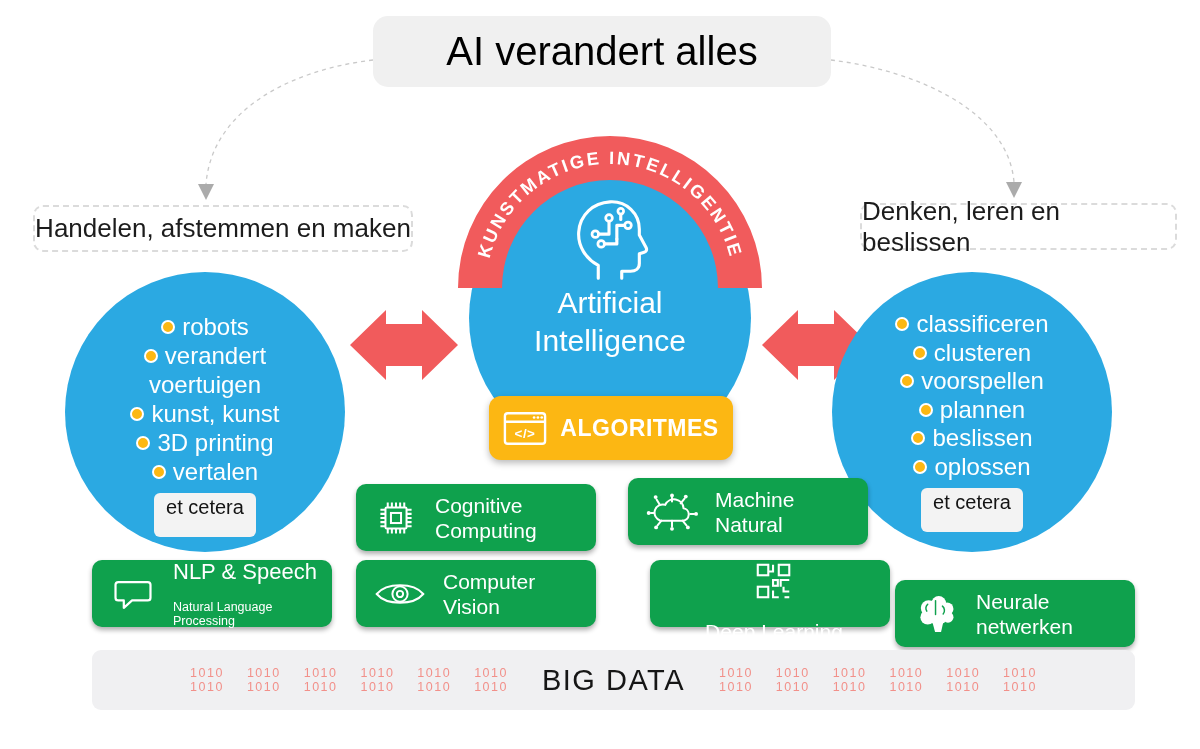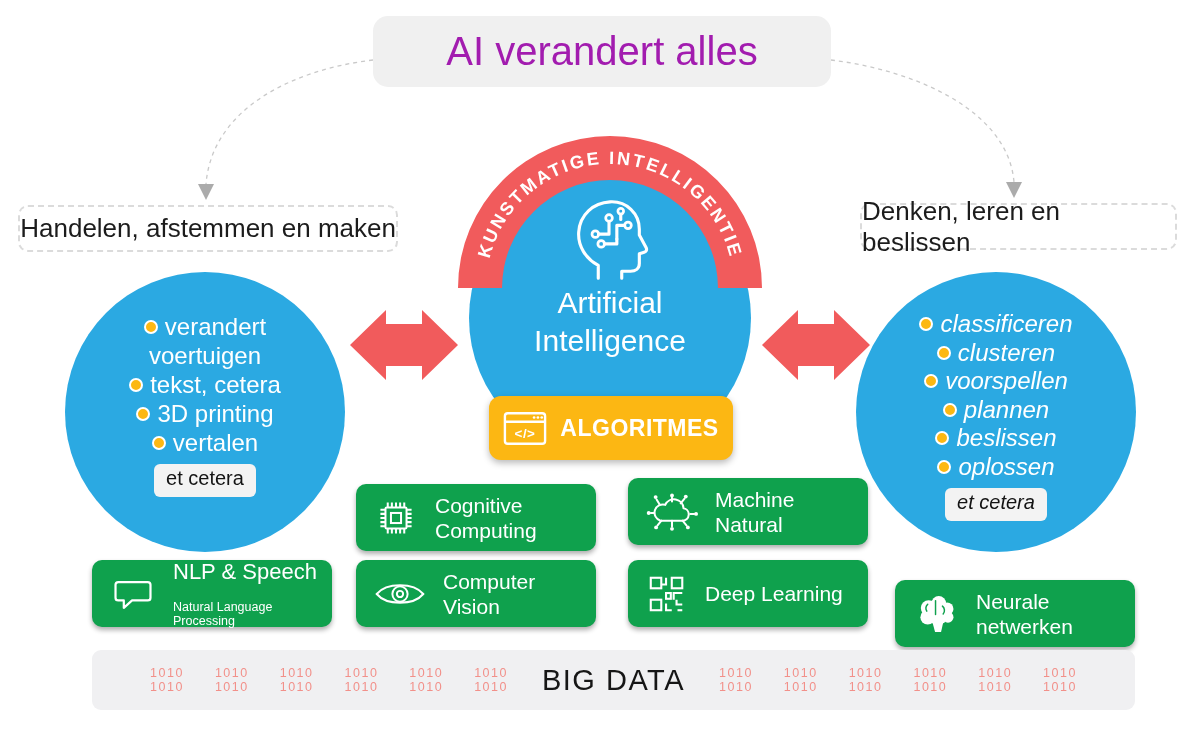--- a/index.html
+++ b/index.html
@@ -2,41 +2,41 @@
 <html><head>
 <meta charset="utf-8">
 <style>
   html,body{margin:0;padding:0;background:#ffffff;}
   body{font-family:"Liberation Sans", sans-serif; -webkit-font-smoothing:antialiased;}
   #canvas{position:relative;width:1200px;height:749px;background:#fff;overflow:hidden;}
   .abs{position:absolute;}
 
   
   .title-banner{left:373px;top:16px;width:458px;height:71px;background:#F0F0F0;border-radius:15px;
-    display:flex;align-items:center;justify-content:center;font-size:40px;color:#a21caf;}
+    display:flex;align-items:center;justify-content:center;font-size:40px;color:#000000;}
 
   
   .annot{background:#fff;border:2px dashed #DBDBDB;border-radius:10px;height:43px;
     display:flex;align-items:center;justify-content:center;font-size:26px;color:#1c1c1c;}
-  .annot.left{left:18px;top:205px;width:376px;justify-content:flex-end;}
+  .annot.left{left:33px;top:205px;width:376px;}
   .annot.right{left:860px;top:203px;width:313px;}
 
   
   .blue-circle{border-radius:50%;background:#2BA9E2;color:#fff;}
   .side-circle{width:280px;height:280px;top:272px;}
   .side-circle.left{left:65px;}
-  .side-circle.right{left:856px;font-style:italic;}
+  .side-circle.right{left:832px;}
   .circle-list{padding-top:40px;display:flex;flex-direction:column;align-items:center;}
   .side-circle.right .circle-list{padding-top:38px;}
   .citem{width:232px;text-align:center;font-size:24px;line-height:29px;}
   .side-circle.right .citem{line-height:28.5px;}
   .bullet{display:inline-block;width:14px;height:14px;border-radius:50%;background:#FCB813;
     border:2px solid #fff;box-sizing:border-box;vertical-align:1px;margin-right:7px;}
   .etc-badge{display:inline-block;background:#F3F3F3;color:#141414;border-radius:6px;
-    padding:3px 12px 7px;font-size:20px;margin-top:7px;}
+    padding:3px 12px 18px;font-size:20px;margin-top:7px;}
 
   
   .ai-circle{left:469px;top:177px;width:282px;height:282px;display:flex;flex-direction:column;align-items:center;}
   .ai-name{font-size:30px;line-height:38px;text-align:center;margin-top:0px;}
   .arc-svg{left:450px;top:130px;width:320px;height:162px;pointer-events:none;}
   .arc-text{font-size:18px;font-weight:bold;letter-spacing:2.4px;fill:#fff;}
   .algoritmes{left:489px;top:396px;width:244px;height:64px;background:#FCB713;border-radius:12px;
     box-shadow:0 3px 7px rgba(0,0,0,.28);display:flex;align-items:center;justify-content:center;gap:13px;
     color:#fff;font-size:23px;font-weight:bold;letter-spacing:.5px;}
 
@@ -48,29 +48,29 @@
   
   .gbox{position:absolute;width:240px;height:67px;background:#0FA14D;border-radius:10px;
     box-shadow:0 3px 5px rgba(0,0,0,.32);color:#fff;display:flex;align-items:center;
     padding:0 10px 0 18px;gap:17px;box-sizing:border-box;}
   .gbox .t1{font-size:21px;line-height:25px;}
   .gbox .sub{font-size:12.5px;margin-top:16px;line-height:14px;}
   .g-cognitive{left:356px;top:484px;}
   .g-ml{left:628px;top:478px;}
   .g-nlp{left:92px;top:560px;}
   .g-cv{left:356px;top:560px;}
-  .g-dl{left:628px;top:560px;}
+  .g-dl{left:650px;top:560px;flex-direction:column;}
   .g-nn{left:895px;top:580px;}
   .gicon{flex:0 0 auto;}
 
   
   .bigdata-bar{left:92px;top:650px;width:1043px;height:60px;background:#F0F0F2;border-radius:9px;
     display:flex;align-items:center;justify-content:center;gap:34px;}
   .bigdata-label{font-size:29px;letter-spacing:1.5px;color:#161616;}
-  .binary-cluster{display:flex;gap:31px;}
+  .binary-cluster{display:flex;gap:23px;}
   .binary-group{font-size:12.5px;line-height:14px;letter-spacing:1.5px;color:#F2908A;text-align:center;}
 
   svg{display:block;}
 </style>
 </head>
 <body>
 
 <div id="canvas">
 
   <svg class="abs" width="1200" height="749" style="left:0;top:0;pointer-events:none;">
@@ -140,22 +140,23 @@
 
   <svg class="abs dbl-arrow left" viewBox="0 0 108 70">
     <polygon points="0,35 36,0 36,14 72,14 72,0 108,35 72,70 72,56 36,56 36,70" fill="#F15B5C"></polygon>
   </svg>
   <svg class="abs dbl-arrow right" viewBox="0 0 108 70">
     <polygon points="0,35 36,0 36,14 72,14 72,0 108,35 72,70 72,56 36,56 36,70" fill="#F15B5C"></polygon>
   </svg>
 
   <div class="abs blue-circle side-circle left">
     <div class="circle-list">
+      <div class="citem"><span class="bullet"></span><span>robots</span></div>
       <div class="citem"><span class="bullet"></span><span>verandert voertuigen</span></div>
-      <div class="citem"><span class="bullet"></span><span>tekst, cetera</span></div>
+      <div class="citem"><span class="bullet"></span><span>kunst, kunst</span></div>
       <div class="citem"><span class="bullet"></span><span>3D printing</span></div>
       <div class="citem"><span class="bullet"></span><span>vertalen</span></div>
       <span class="etc-badge">et cetera</span>
     </div>
   </div>
 
   <div class="abs blue-circle side-circle right">
     <div class="circle-list">
       <div class="citem"><span class="bullet"></span><span>classificeren</span></div>
       <div class="citem"><span class="bullet"></span><span>clusteren</span></div>

